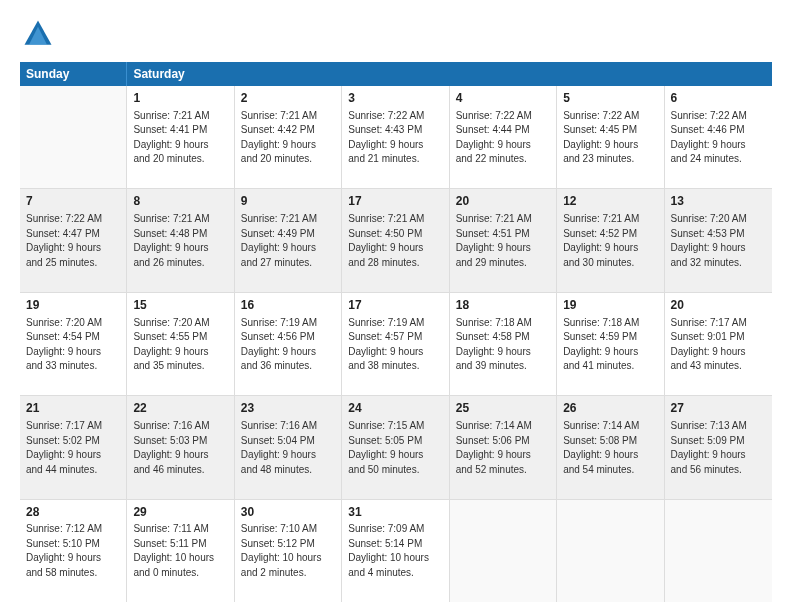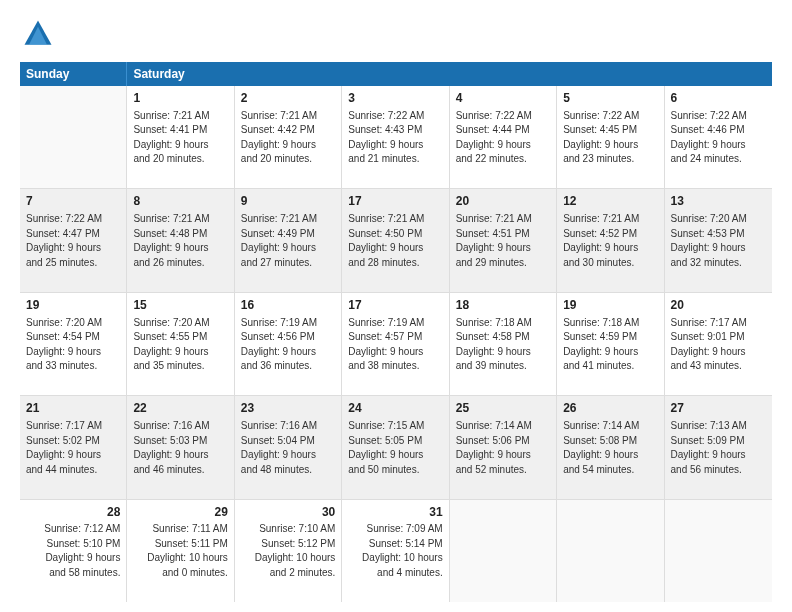--- a/index.html
+++ b/index.html
@@ -78,21 +78,21 @@
       display: flex;
       flex-direction: column;
       flex: 1;
     }
     .cal-row {
       display: grid;
       grid-template-columns: repeat(7, 1fr);
       flex: 1;
       border-bottom: 1px solid #ddd;
     }
-    .cal-row:last-child { border-bottom: none; text-align: right; }
+    .cal-row:last-child { border-bottom: none; }
     .cal-cell {
       border-right: 1px solid #ddd;
       padding: 4px 6px;
       font-size: 10.2px;
       color: #333;
       line-height: 1.4;
       background: #fff;
     }
     .cal-cell:last-child { border-right: none; }
     .cal-cell.empty { background: #f9f9f9; }

